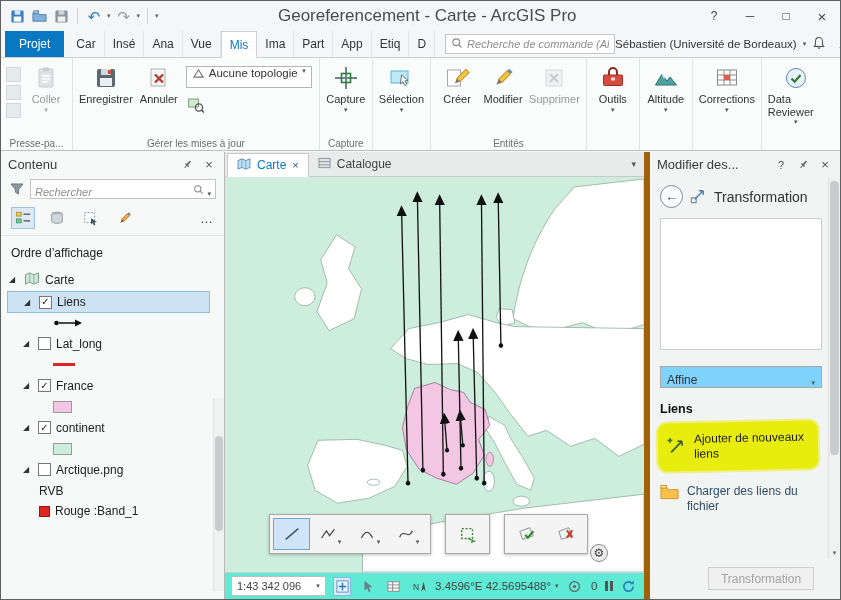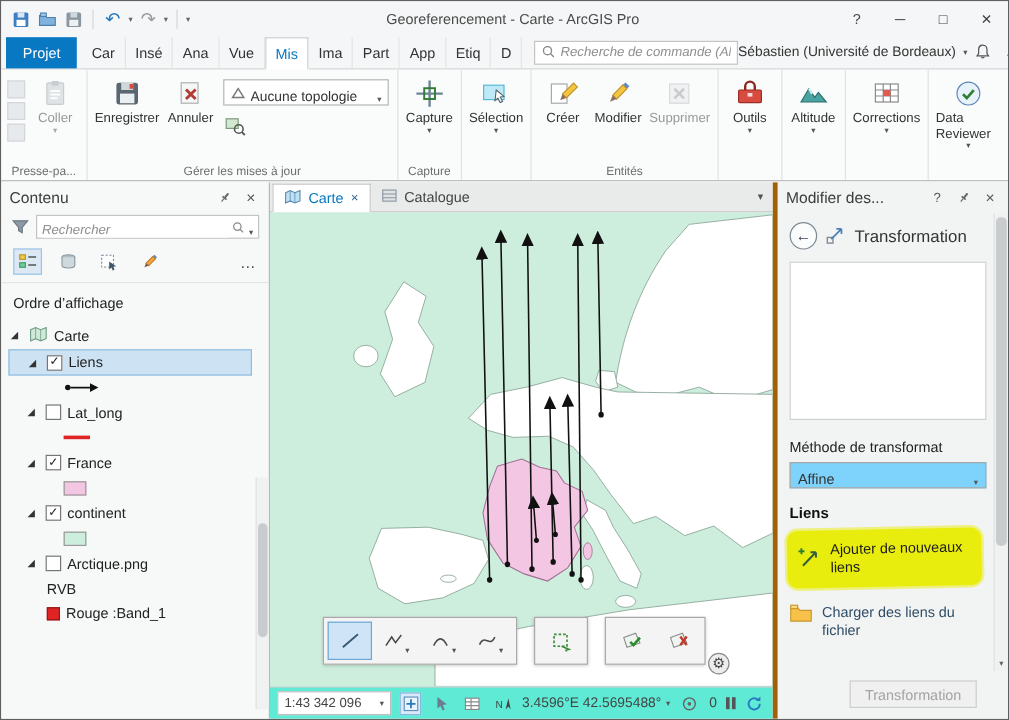--- a/index.html
+++ b/index.html
@@ -8,21 +8,21 @@
   .window{position:relative;width:841px;height:600px;background:#f5f6f7;border:1px solid #5f5f5f;overflow:hidden;color:#333;font-size:12px}
 
   
   .titlebar{height:30px;display:flex;align-items:center;background:#f5f6f7}
   .qat{display:flex;align-items:center;gap:4px;padding-left:7px}
   .qicon{width:18px;height:18px;display:flex;align-items:center;justify-content:center}
   .qarrow{font-size:7px;color:#666}
   .undo-glyph{color:#2779be;font-size:15px;line-height:1}
   .redo-glyph{color:#9a9a9a;font-size:15px;line-height:1}
   .qsep{width:1px;height:16px;background:#d4d4d4;margin:0 3px}
-  .title-text{flex:1;text-align:center;font-size:12px;color:#4a4a4a}
+  .title-text{flex:1;text-align:center;font-size:17px;color:#4a4a4a}
   .winctl{display:flex;height:30px}
   .winbtn{width:36px;display:flex;align-items:center;justify-content:center;font-size:12px;color:#444;cursor:default}
 
   
   .tabrow{height:27px;display:flex;align-items:stretch;background:#f5f6f7;border-bottom:1px solid #d0d0d0;padding-left:4px}
   .tab{display:flex;align-items:center;padding:0 8px;font-size:12px;color:#333;border-right:1px solid #e4e4e4}
   .tab.projet{background:#0878c2;color:#fff;padding:0 14px;border-right:none;margin-right:4px}
   .tab.active{background:#fff;color:#0878c2;border:1px solid #d0d0d0;border-bottom:1px solid #fff;margin-bottom:-1px}
   .cmdsearch{align-self:center;margin-left:10px;width:224px;height:20px;border:1px solid #c4c4c4;background:#fff;display:flex;align-items:center;padding:0 5px;gap:4px}
   .cmdsearch input{border:none;outline:none;flex:1;font-size:11px;font-family:"Liberation Sans",sans-serif;color:#333;min-width:0}
@@ -34,21 +34,21 @@
   
   .ribbon{height:93px;background:#fafbfb;border-bottom:1px solid #bfbfbf;display:flex;align-items:stretch;overflow:hidden}
   .rgroup{position:relative;display:flex;align-items:flex-start;padding:3px 3px 15px 3px;border-right:1px solid #e2e2e2}
   .glabel{position:absolute;bottom:1px;left:0;right:0;text-align:center;font-size:10px;color:#6d6d6d;white-space:nowrap;overflow:hidden}
   .bigbtn{min-width:46px;max-width:62px;height:72px;display:flex;flex-direction:column;align-items:center;padding:4px 3px 0;font-size:11px;color:#333;text-align:left;line-height:1.15;cursor:default}
   .bicon{width:26px;height:26px;margin-bottom:2px;flex:none}
   .blabel{white-space:normal}
   .disabled{opacity:.5}
   .tinycol{display:flex;flex-direction:column;gap:3px;padding:6px 2px 0}
   .tinyic{width:15px;height:15px;background:#dfe3e6;border:1px solid #c3c8cc;opacity:.7}
-  .combo{width:138px;height:22px;border:1px solid #b5b5b5;background:#fff;display:flex;align-items:flex-end;gap:4px;padding:0 5px;font-size:11.5px;color:#333}
+  .combo{width:126px;height:22px;border:1px solid #b5b5b5;background:#fff;display:flex;align-items:flex-start;gap:4px;padding:0 5px;font-size:11.5px;color:#333}
   .combo .flex1{flex:1;overflow:hidden;white-space:nowrap}
   .combocol{display:flex;flex-direction:column;align-items:flex-start;gap:7px;padding:5px 4px 0}
   .smallbtn{width:20px;height:20px;display:flex;align-items:center;justify-content:center}
 
   
   .main{position:absolute;top:151px;bottom:0;left:0;right:0;display:flex}
 
   
   .lpanel{width:224px;background:#f7f8f8;border-right:1px solid #b9b9b9;position:relative;display:flex;flex-direction:column;flex:none}
   .phead{height:25px;display:flex;align-items:center;padding:0 7px;font-size:13px;color:#3c3c3c;gap:6px}
@@ -97,21 +97,21 @@
   .statusbar{height:27px;background:#5eead4;border-top:1px solid #cfcfcf;display:flex;align-items:center;gap:7px;padding:0 6px;font-size:11.5px;color:#444}
   .scombo{width:97px;height:20px;background:#fff;border:1px solid #bdbdbd;display:flex;align-items:center;padding:0 5px;gap:4px}
   .scombo .flex1{flex:1;font-size:11px;white-space:nowrap;overflow:hidden}
   .sic{width:19px;height:19px;display:flex;align-items:center;justify-content:center}
   .sic.on{background:#d8e9f7;border:1px solid #86b7e0}
   .coords{margin-left:auto;display:flex;align-items:center;gap:4px;white-space:nowrap}
   .pausebars{display:flex;gap:2px}
   .pausebars i{display:block;width:3px;height:10px;background:#555}
 
   
-  .rpanel{width:196px;background:#f2f3f3;border-left:4px solid #a16207;display:flex;flex-direction:column;position:relative;flex:none}
+  .rpanel{width:196px;background:#f2f3f3;border-left:6px solid #a16207;display:flex;flex-direction:column;position:relative;flex:none}
   .rbody{flex:1;display:flex;flex-direction:column;padding:0 16px 0 8px}
   .toolrow{display:flex;align-items:center;gap:7px;padding:8px 0 8px 2px}
   .backbtn{width:23px;height:23px;border-radius:50%;border:1px solid #7d8a94;display:flex;align-items:center;justify-content:center;color:#445;font-size:13px;background:#fbfcfc}
   .tooltitle{font-size:14px;color:#333}
   .listbox{height:132px;background:#fff;border:1px solid #cfcfcf;margin:2px 2px 16px}
   .mlabel{font-size:12px;color:#222;white-space:nowrap;overflow:hidden;margin:0 0 5px 2px}
   .mcombo{height:22px;background:#7dd3fc;border:1px solid #a8a8a8;display:flex;align-items:flex-end;padding:0 6px;margin:0 2px 14px;font-size:12px}
   .mcombo .flex1{flex:1}
   .lheading{font-weight:bold;font-size:12.5px;color:#111;margin:0 0 6px 2px}
   .hilite{background:#e9ed0e;border-radius:9px;transform:rotate(-1.2deg);padding:9px 8px;margin:0 6px 12px 0;display:flex;align-items:center;gap:8px;box-shadow:0 0 0 2px rgba(233,237,14,.5)}
@@ -746,21 +746,20 @@
             <svg width="17" height="17" viewBox="0 0 18 18">
                 <rect x="1.5" y="11.5" width="5" height="5" fill="none" stroke="#7a8a96" stroke-width="1.2"></rect>
                 <path d="M5 13L14 4M14 4H9.5M14 4v4.5" fill="none" stroke="#4a7fb5" stroke-width="1.5"></path>
               </svg>
           </span>
           <span class="tooltitle">Transformation</span>
         </div>
 
         <div class="listbox"></div>
 
-        <div class="mlabel">Méthode de transformat</div>
         <div class="mcombo">
           <span class="flex1">Affine</span>
           <span class="dd">▾</span>
         </div>
 
         <div class="lheading">Liens</div>
 
         <div class="hilite">
           <span>
             <svg width="20" height="20" viewBox="0 0 20 20">

